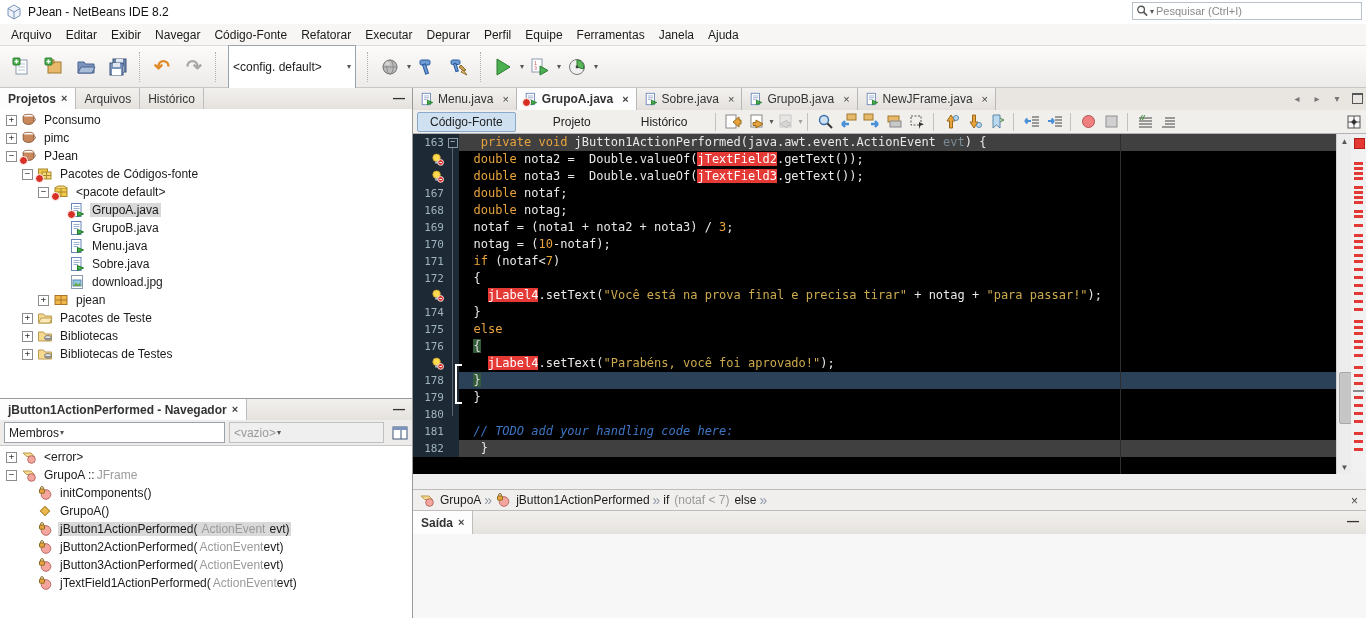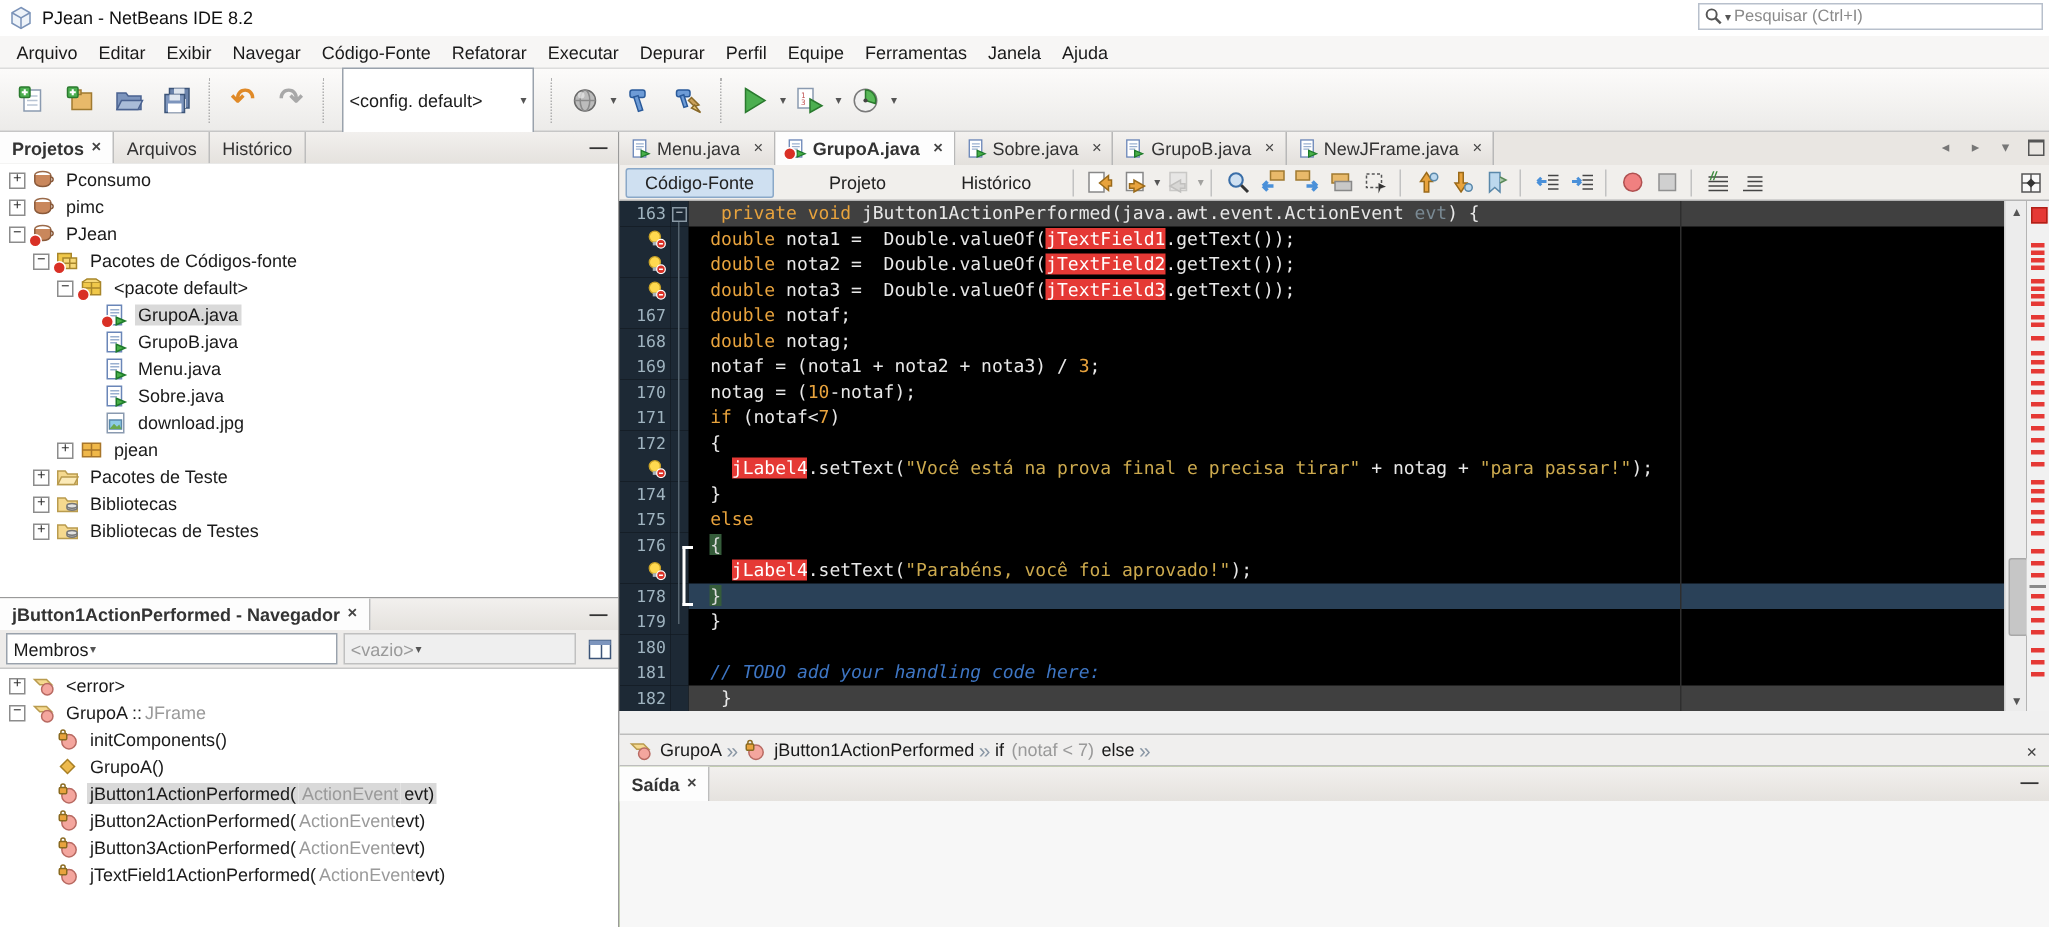--- a/index.html
+++ b/index.html
@@ -794,32 +794,20 @@
         <div class="crow">
           <span class="gut">
             <svg viewBox="0 0 14 14">
               <circle cx="6" cy="5.2" r="4" fill="#ffd94f" stroke="#c9a227"></circle>
               <rect x="4.5" y="8.8" width="3" height="2.6" fill="#aab4bc"></rect>
               <circle cx="10.4" cy="10.2" r="3.1" fill="#d93025" stroke="#fff" stroke-width="0.9"></circle>
               <rect x="9" y="9.7" width="2.8" height="1.1" fill="#fff"></rect>
             </svg>
           </span>
           <span class="fold"></span>
-          <span class="ccode"><span class="seg-p">  </span><span class="seg-k">double</span><span class="seg-p"> nota1 =  Double.valueOf(</span><span class="seg-e">jTextField1</span><span class="seg-p">.getText());</span></span>
-        </div>
-        <div class="crow">
-          <span class="gut">
-            <svg viewBox="0 0 14 14">
-              <circle cx="6" cy="5.2" r="4" fill="#ffd94f" stroke="#c9a227"></circle>
-              <rect x="4.5" y="8.8" width="3" height="2.6" fill="#aab4bc"></rect>
-              <circle cx="10.4" cy="10.2" r="3.1" fill="#d93025" stroke="#fff" stroke-width="0.9"></circle>
-              <rect x="9" y="9.7" width="2.8" height="1.1" fill="#fff"></rect>
-            </svg>
-          </span>
-          <span class="fold"></span>
           <span class="ccode"><span class="seg-p">  </span><span class="seg-k">double</span><span class="seg-p"> nota2 =  Double.valueOf(</span><span class="seg-e">jTextField2</span><span class="seg-p">.getText());</span></span>
         </div>
         <div class="crow">
           <span class="gut">
             <svg viewBox="0 0 14 14">
               <circle cx="6" cy="5.2" r="4" fill="#ffd94f" stroke="#c9a227"></circle>
               <rect x="4.5" y="8.8" width="3" height="2.6" fill="#aab4bc"></rect>
               <circle cx="10.4" cy="10.2" r="3.1" fill="#d93025" stroke="#fff" stroke-width="0.9"></circle>
               <rect x="9" y="9.7" width="2.8" height="1.1" fill="#fff"></rect>
             </svg>

